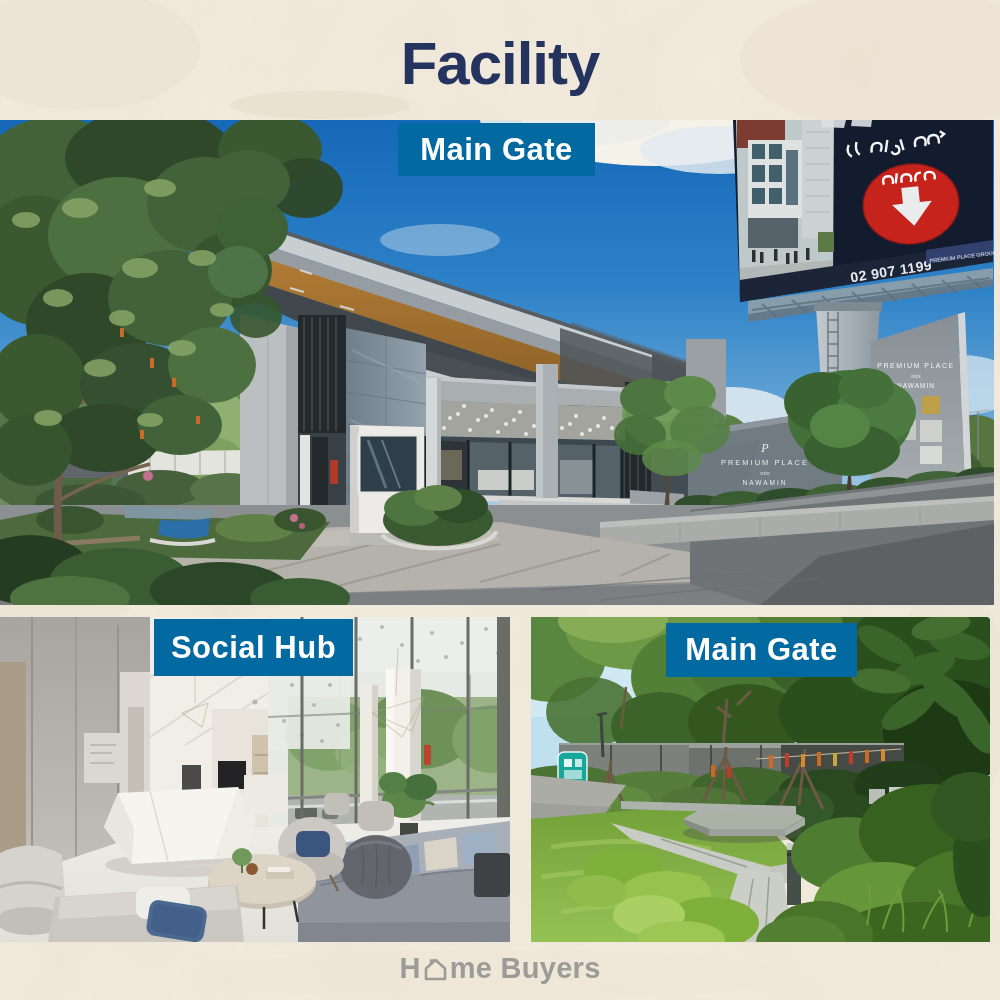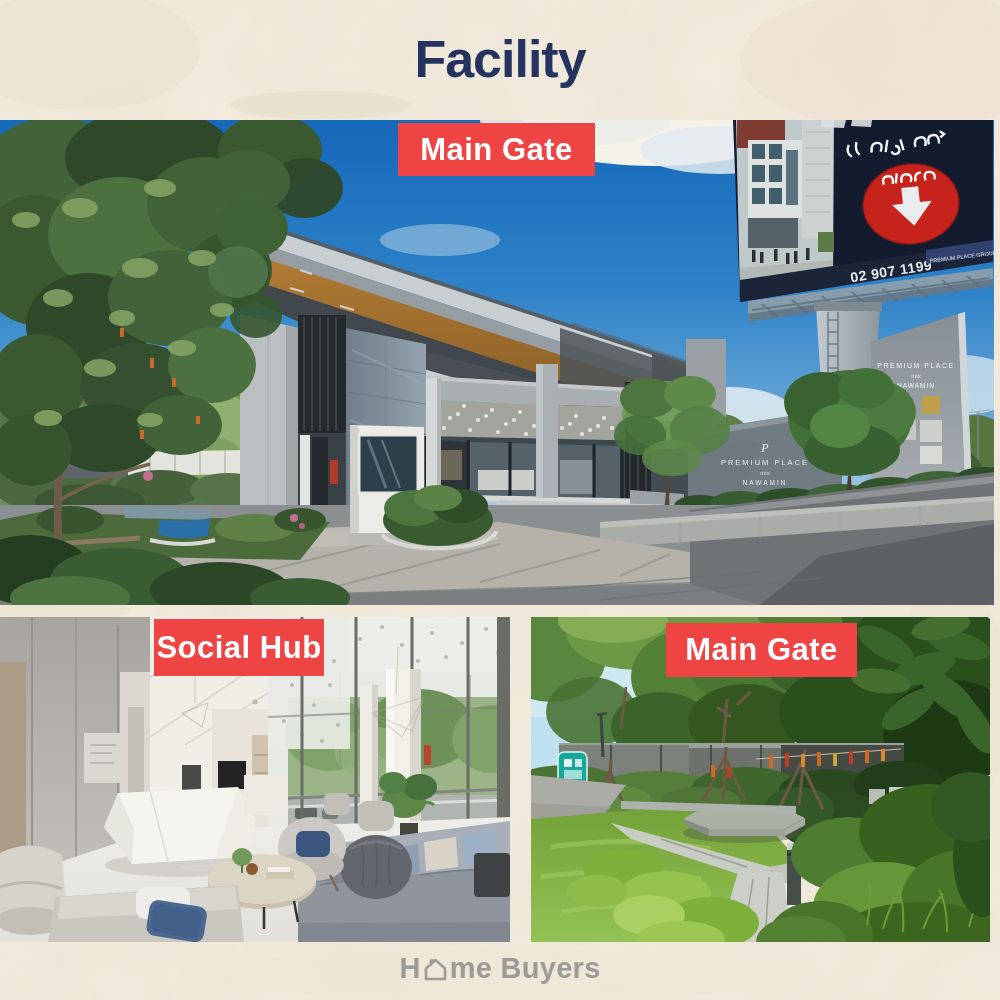--- a/index.html
+++ b/index.html
@@ -1,18 +1,18 @@
 <!DOCTYPE html>
 <html><head>
 <meta charset="utf-8">
 <style>
 html,body{margin:0;padding:0}
 body{width:1000px;height:1000px;position:relative;background:#f2ebdc;font-family:"Liberation Sans",sans-serif;overflow:hidden}
 .photo{position:absolute;display:block;filter:blur(0.4px)}
-.lbl{position:absolute;background:#ef4444;color:#ffffff;font-weight:bold;font-size:31px;display:flex;align-items:center;justify-content:center;letter-spacing:0.5px}
+.lbl{position:absolute;background:#0369a1;color:#ffffff;font-weight:bold;font-size:31px;display:flex;align-items:center;justify-content:center;letter-spacing:0.5px}
 </style>
 </head>
 <body>
 
 <svg width="1000" height="1000" style="position:absolute;left:0;top:0">
   <filter id="grain">
       <feTurbulence type="fractalNoise" baseFrequency="0.9" numOctaves="2" seed="3"></feTurbulence>
       <feColorMatrix type="saturate" values="0"></feColorMatrix>
     </filter>
   <filter id="blotch">
@@ -24,21 +24,21 @@
   <rect width="1000" height="1000" filter="url(#grain)" opacity="0.05"></rect>
   <rect width="1000" height="1000" fill="#f6efdf" opacity="0.35"></rect>
   <ellipse cx="900" cy="60" rx="160" ry="70" fill="#ecdccc" opacity="0.45"></ellipse>
   <ellipse cx="80" cy="50" rx="120" ry="60" fill="#e7dfcd" opacity="0.4"></ellipse>
   <ellipse cx="320" cy="105" rx="90" ry="14" fill="#e4dbc8" opacity="0.5"></ellipse>
   <ellipse cx="60" cy="610" rx="70" ry="12" fill="#e7dfcd" opacity="0.5"></ellipse>
   <ellipse cx="950" cy="700" rx="60" ry="120" fill="#e9e0cf" opacity="0.4"></ellipse>
   <ellipse cx="500" cy="975" rx="300" ry="25" fill="#ede5d4" opacity="0.5"></ellipse>
 </svg>
 
-<div style="position:absolute;left:0;top:31px;width:1000px;text-align:center;color:#25335f;font-weight:bold;font-size:52px;letter-spacing:-1px;line-height:1.1">Facility</div>
+<div style="position:absolute;left:0;top:31px;width:1000px;text-align:center;color:#25335f;font-weight:bold;font-size:60px;letter-spacing:-1px;line-height:1.1">Facility</div>
 
 <svg class="photo" style="left:0;top:120px" width="994" height="485" viewBox="0 0 994 485">
   <defs>
     <linearGradient id="sky" x1="0" y1="0" x2="0" y2="1">
       <stop offset="0" stop-color="#1668b8"></stop>
       <stop offset="0.35" stop-color="#2e82c8"></stop>
       <stop offset="0.62" stop-color="#6aa8d6"></stop>
       <stop offset="0.85" stop-color="#bcd7e7"></stop>
     </linearGradient>
     <linearGradient id="road" x1="0" y1="0" x2="0" y2="1">
@@ -762,21 +762,21 @@
     <polygon points="55,280 238,268 244,325 48,325" fill="#cac7c1"></polygon>
     <polygon points="60,280 235,269 238,292 58,302" fill="#d8d5cf"></polygon>
     <rect x="136" y="270" width="54" height="32" rx="9" fill="#efede7"></rect>
     <g transform="rotate(9 176 302)">
       <rect x="148" y="286" width="58" height="36" rx="9" fill="#4a6890"></rect>
       <rect x="152" y="290" width="50" height="28" rx="7" fill="#42608a"></rect>
     </g>
   </g>
 </svg>
 
-<div class="lbl" style="left:154px;top:619px;width:170px;height:57px">Social Hub</div>
+<div class="lbl" style="left:154px;top:619px;width:199px;height:57px">Social Hub</div>
 
 <svg class="photo" style="left:531px;top:617px" width="459" height="325" viewBox="0 0 459 325">
   <defs>
     <linearGradient id="grass" x1="0" y1="0" x2="0" y2="1">
       <stop offset="0" stop-color="#74a23a"></stop>
       <stop offset="1" stop-color="#94c254"></stop>
     </linearGradient>
   </defs>
 
   <rect x="0" y="0" width="459" height="210" fill="#bfe0ee"></rect>

